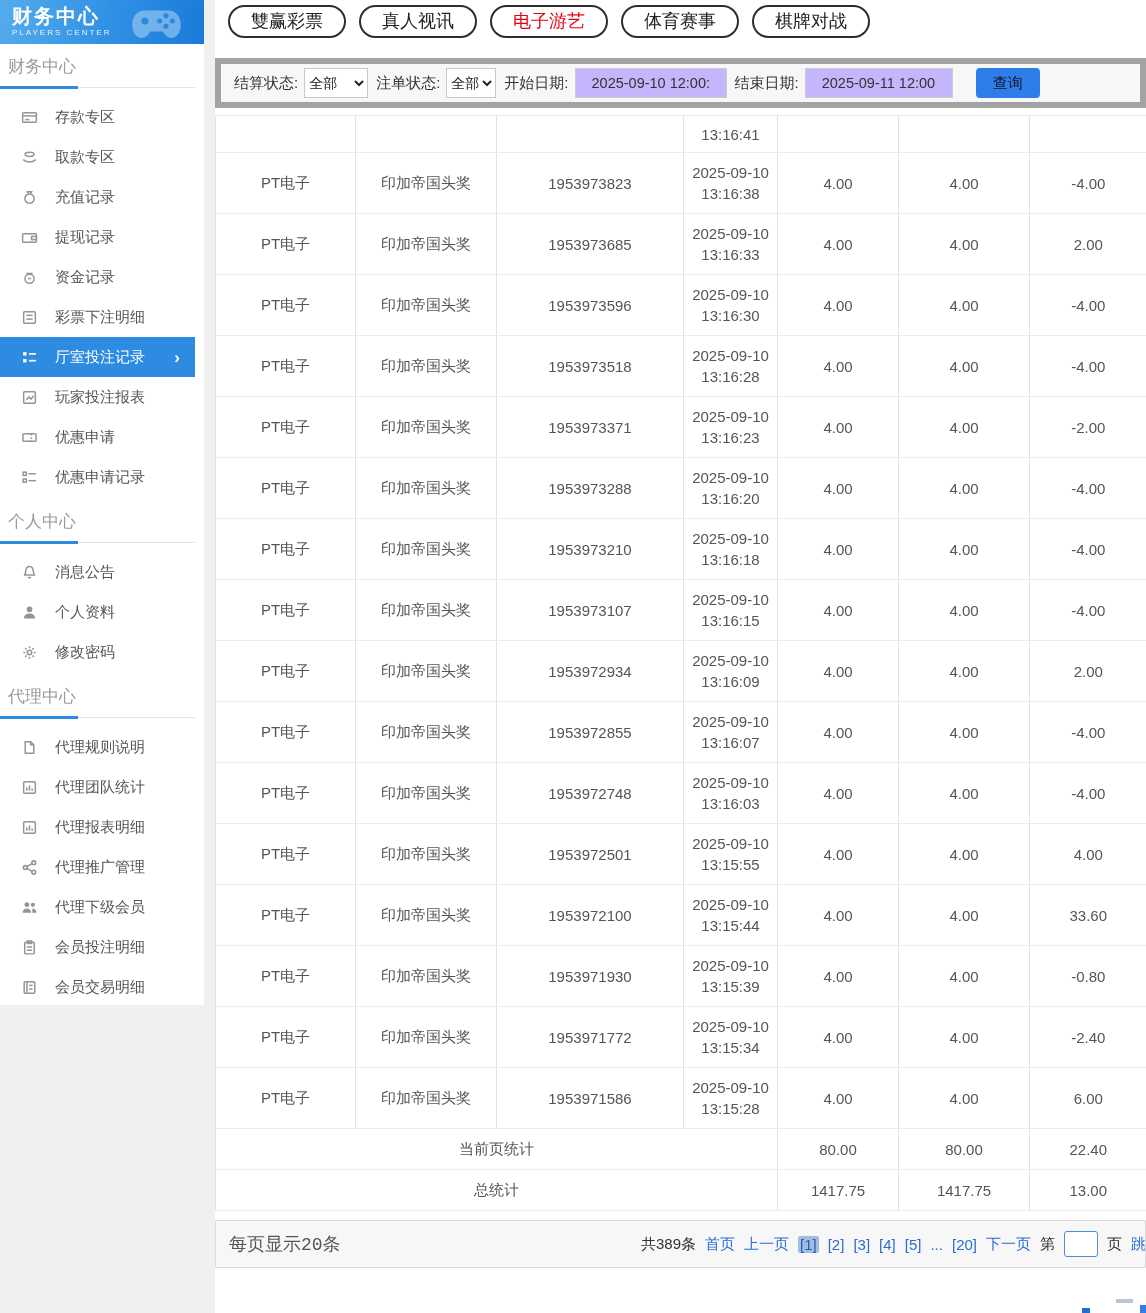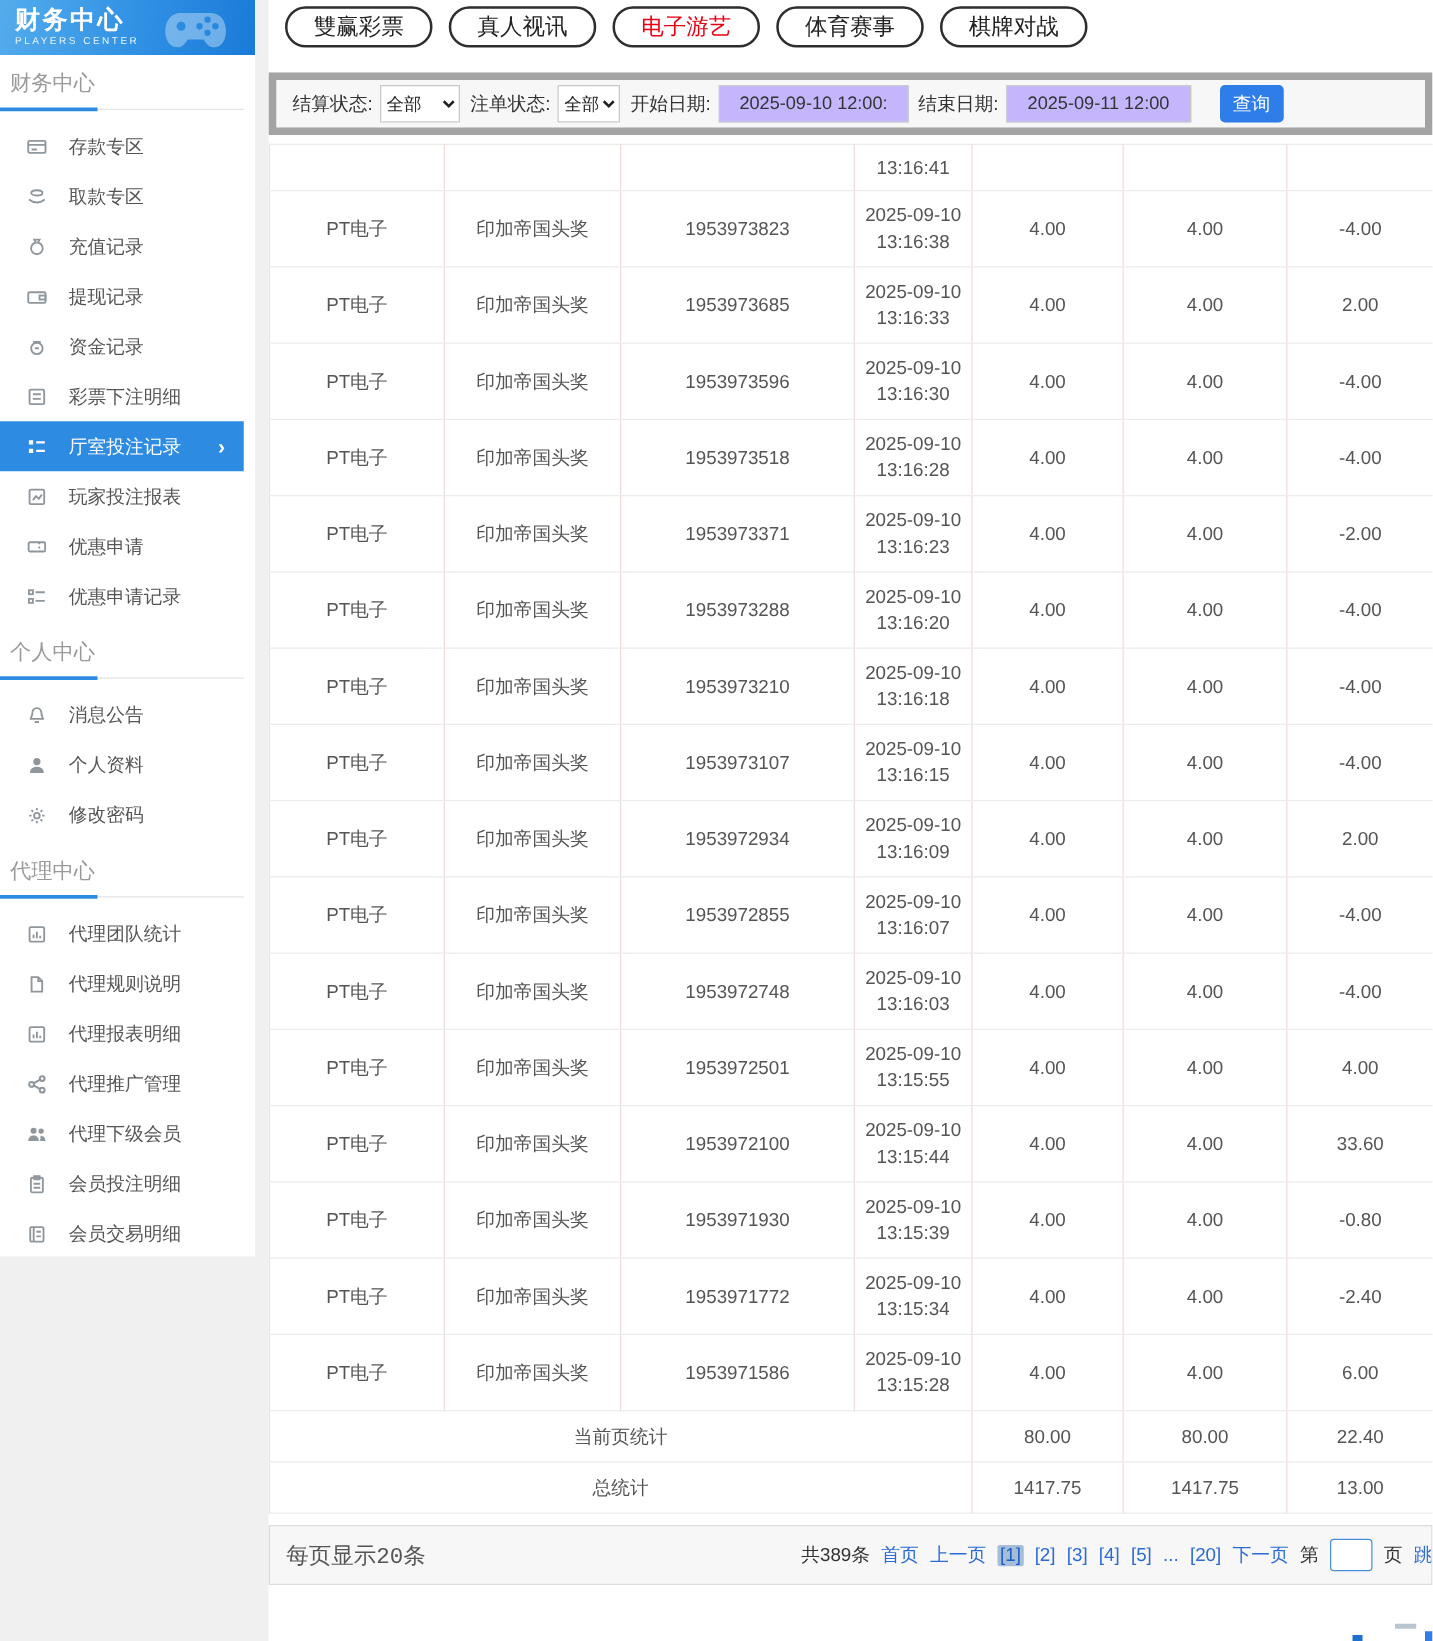--- a/index.html
+++ b/index.html
@@ -43,21 +43,21 @@
     border:6px solid #a3a3a3;box-sizing:border-box;display:flex;align-items:center;
     padding-left:13px;gap:8px;font-size:15px;color:#333;white-space:nowrap;}
   .flabel{margin-right:-2px;}
   .filter-bar select{height:30px;font-size:14px;border:1px solid #c9c9c9;background:#fff;color:#222;
     font-family:inherit;}
   .sel-settle{width:64px;}
   .sel-betstate{width:50px;}
   .date-input{width:152px;height:30px;border:1px solid #ccc;padding:0 16px;font-size:14.5px;color:#333;
     box-sizing:border-box;font-family:inherit;background:#c4b5fd;}
   .date-input.end{width:148px;}
-  .query-btn{margin-left:15px;width:51px;height:30px;background:#2f7de8;color:#ffffff;border:none;
+  .query-btn{margin-left:15px;width:64px;height:30px;background:#2f7de8;color:#0f172a;border:none;
     border-radius:4px;font-size:15px;cursor:pointer;font-family:inherit;}
 
   
   .bet-table{position:absolute;left:0;top:115px;border-collapse:collapse;table-layout:fixed;
     width:931px;font-size:15px;color:#555;background:#fff;border-top:1px solid #e2e2e2;}
   .bet-table td{border-left:1px solid #f3dada;border-right:1px solid #f3dada;
     border-top:1px solid #ececec;border-bottom:1px solid #ececec;
     text-align:center;padding:0;overflow:hidden;}
   .bet-table td:last-child{border-right:none;}
   tr.partial-row{height:37px;}
@@ -335,33 +335,33 @@
 </div>
   </div>
 
   <div class="menu-section">
     <div class="sec-title">代理中心</div>
     <div class="sec-rule"></div>
     <div class="menu-list">
   <div class="menu-item">
     <span class="icon">
               <svg viewBox="0 0 16 16">
+                <use href="#doc-icon"></use>
+              </svg>
+            </span>
+    <span class="menu-label">代理规则说明</span>
+  </div>
+
+  <div class="menu-item">
+    <span class="icon">
+              <svg viewBox="0 0 16 16">
                 <use href="#stats-icon"></use>
               </svg>
             </span>
     <span class="menu-label">代理团队统计</span>
-  </div>
-
-  <div class="menu-item">
-    <span class="icon">
-              <svg viewBox="0 0 16 16">
-                <use href="#doc-icon"></use>
-              </svg>
-            </span>
-    <span class="menu-label">代理规则说明</span>
   </div>
 
   <div class="menu-item">
     <span class="icon">
               <svg viewBox="0 0 16 16">
                 <use href="#stats-icon"></use>
               </svg>
             </span>
     <span class="menu-label">代理报表明细</span>
   </div>

